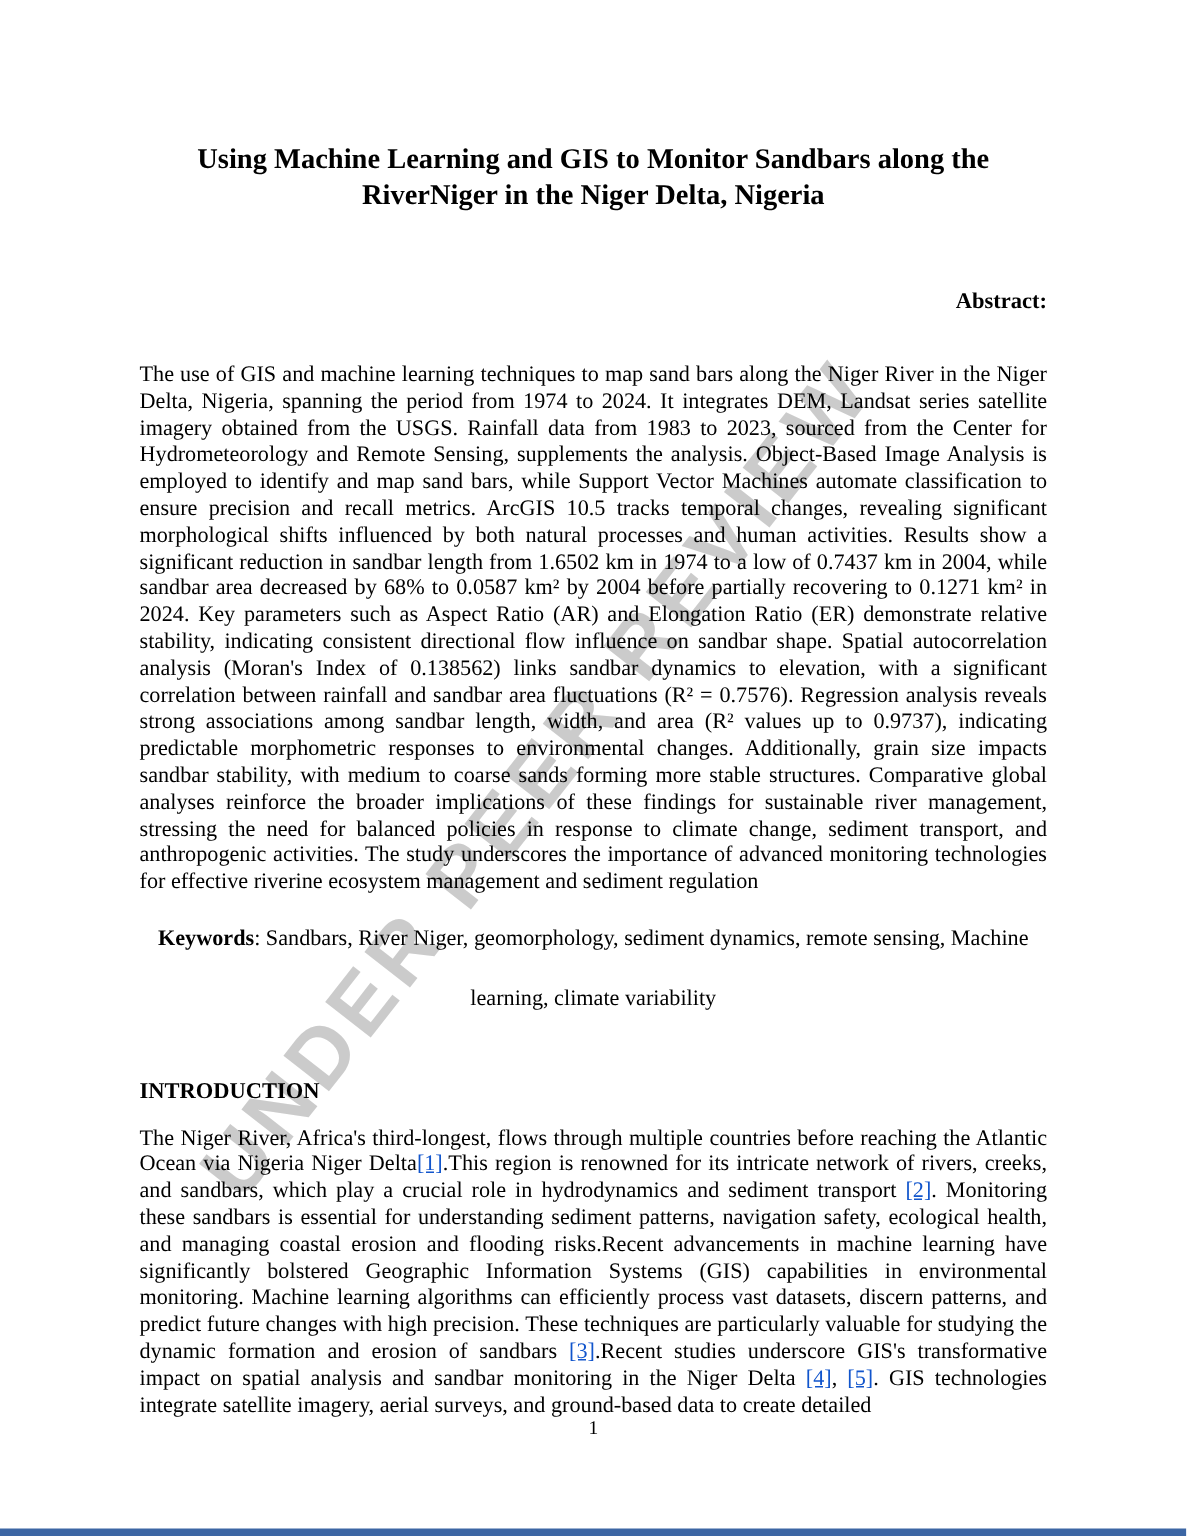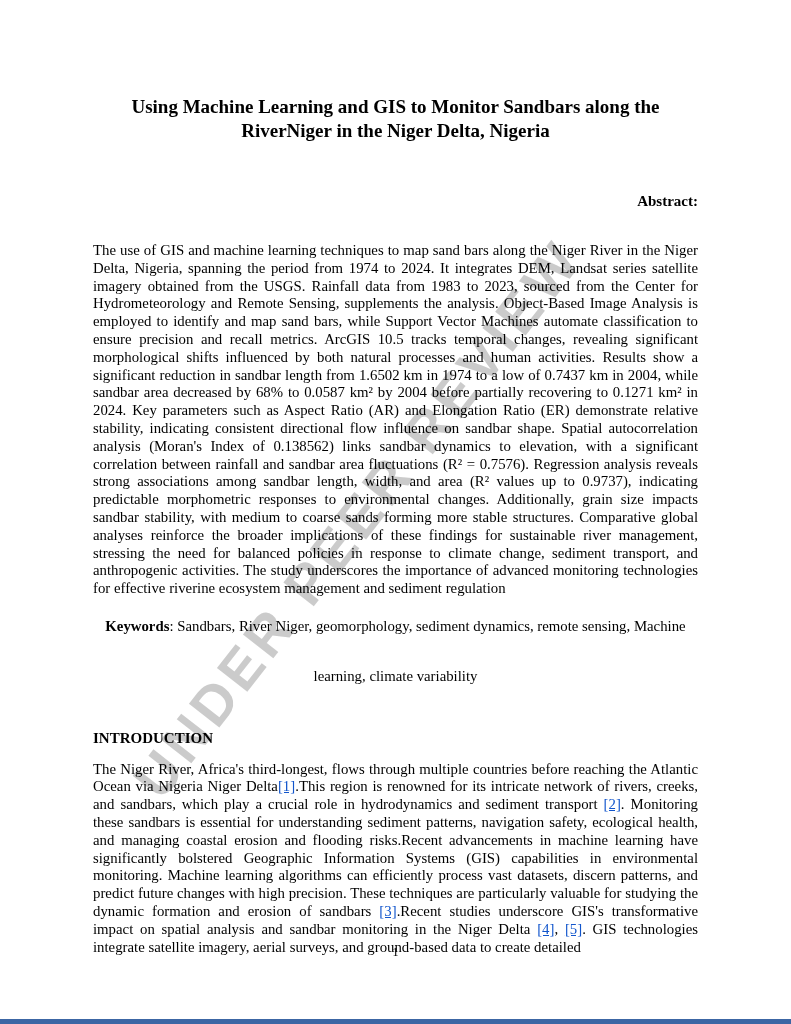--- a/index.html
+++ b/index.html
@@ -61,21 +61,21 @@
     text-align: justify;
     text-justify: inter-word;
   }
 
   .keywords {
     margin-top: 20px;
     text-align: center;
     font-size: 14.8px;
     line-height: 17.8px;
   }
-  .kw-line2 { margin-top: 32px; }
+  .kw-line2 { margin-top: 22px; }
 
   .section-heading {
     margin-top: 44px;
     font-size: 15px;
     font-weight: bold;
   }
 
   .intro-body { margin-top: 14px; }
 
   .cite {

